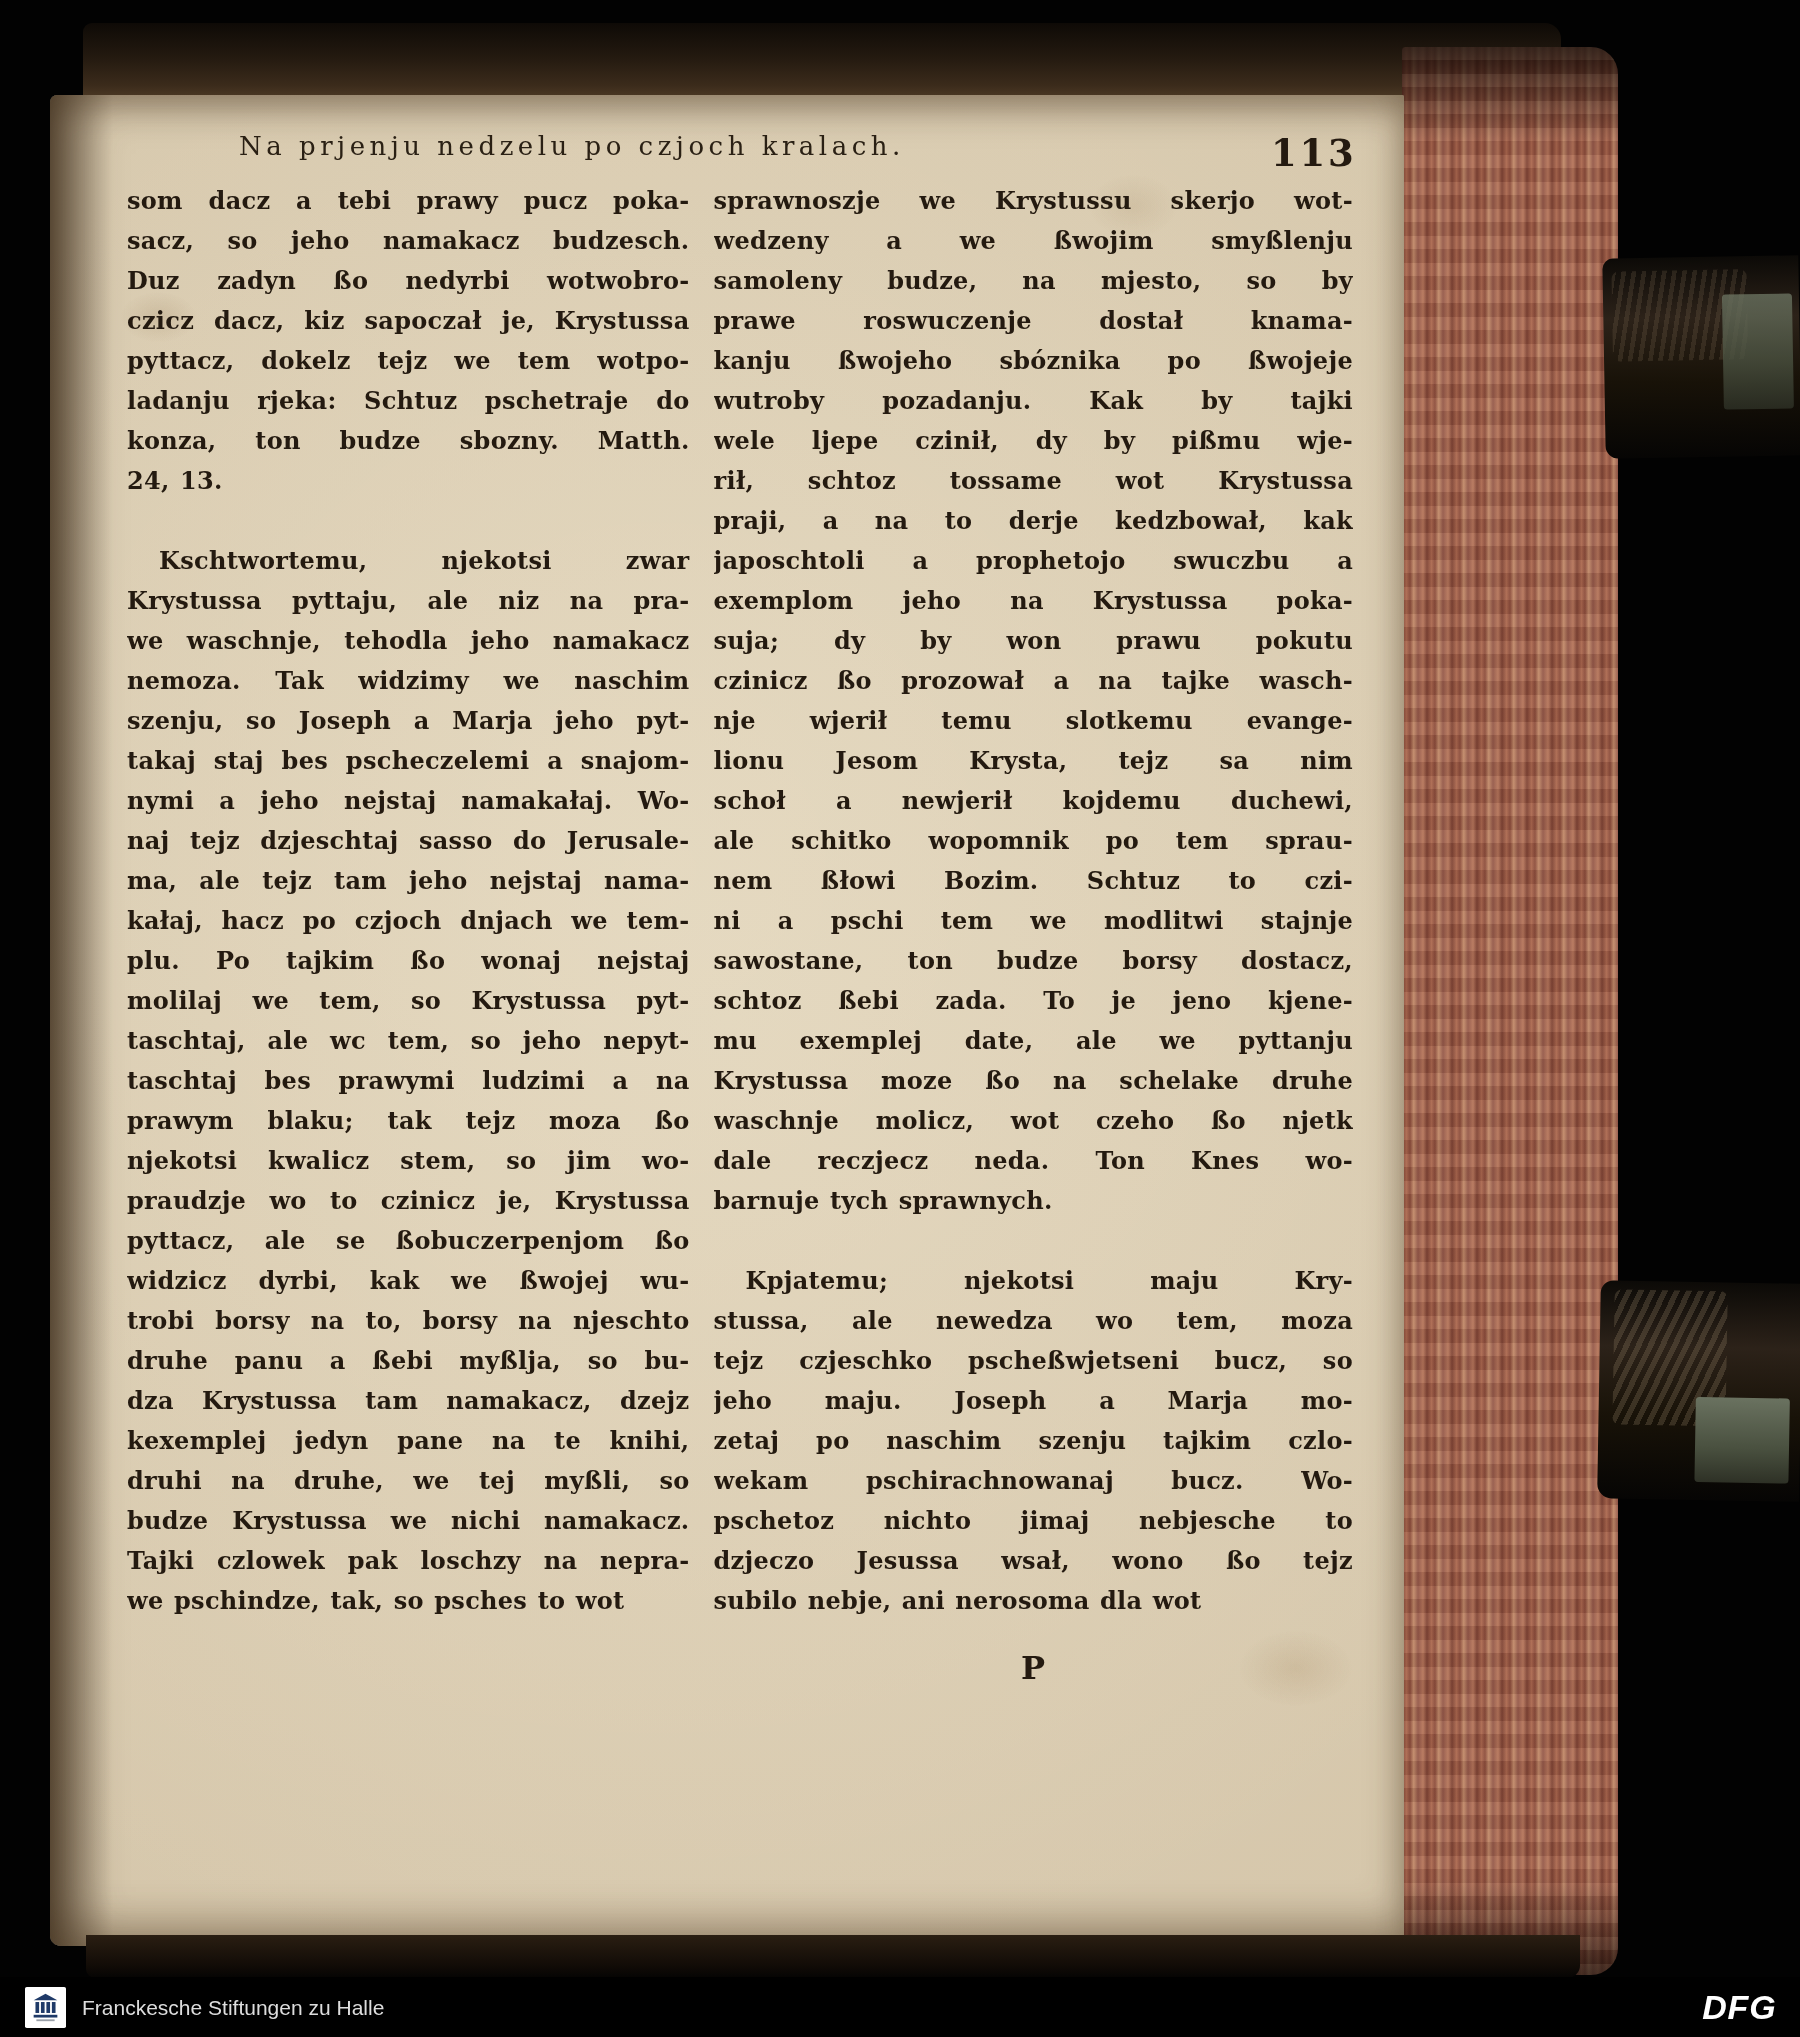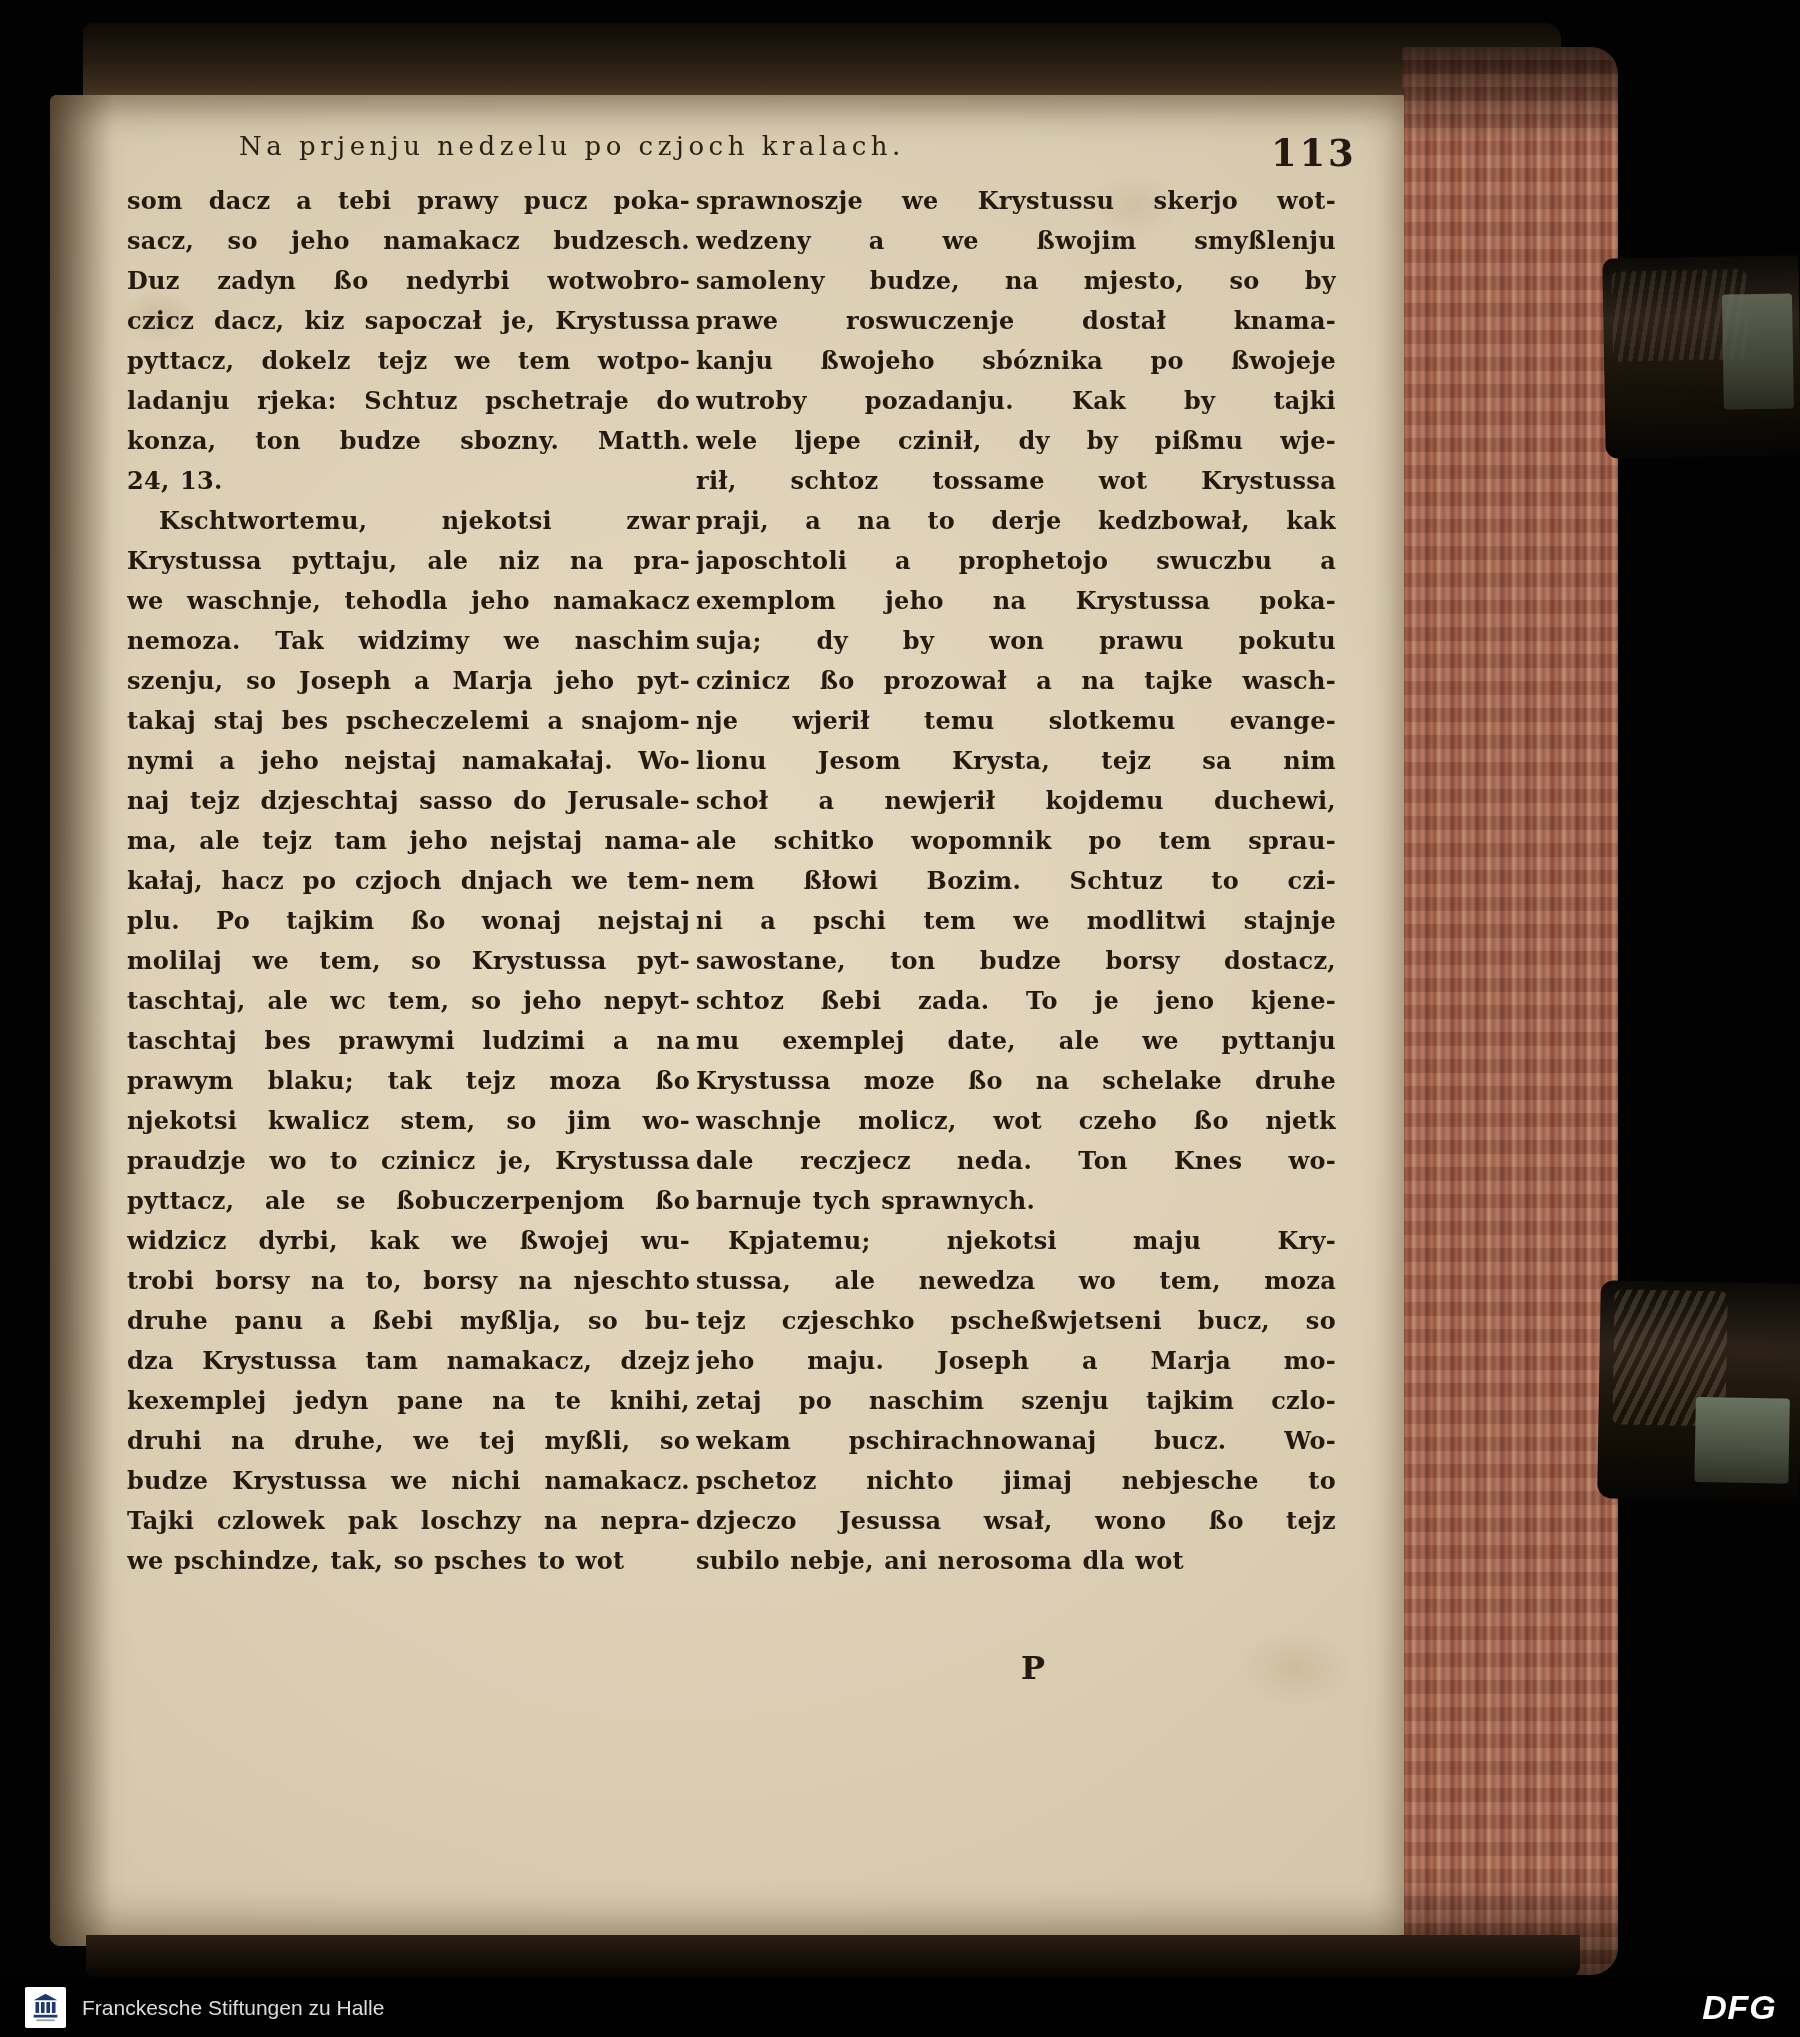--- a/index.html
+++ b/index.html
@@ -43,27 +43,27 @@
     background:
       radial-gradient(54px 36px at 8% 12%, rgba(140,110,70,.18), transparent 70%),
       radial-gradient(81px 54px at 92% 85%, rgba(150,115,70,.16), transparent 70%),
       radial-gradient(63px 45px at 80% 6%, rgba(140,110,70,.12), transparent 70%);}
   .gutter{position:absolute;left:0;top:0;bottom:0;width:63px;
     background:linear-gradient(90deg, rgba(40,25,10,.5), rgba(40,25,10,0));border-radius:7.2px 0 0 10.8px;}
 
   .running-title{position:absolute;left:189px;top:36px;font-size:26px;font-weight:400;letter-spacing:4.5px;color:#2a2014;white-space:nowrap;}
   .page-number{position:absolute;left:1221px;top:36px;font-size:37px;font-weight:700;letter-spacing:2.7px;}
 
-  .columns{position:absolute;left:77px;top:86px;width:1226px;display:flex;gap:6px;}
+  .columns{position:absolute;left:77px;top:86px;width:1226px;display:flex;gap:24px;}
   .col{font-weight:700;font-size:24px;line-height:40px;letter-spacing:0.3px;word-spacing:1.8px;color:#241a10;}
   .col-left{width:563px;}
   .col-right{width:640px;}
   .line{height:40px;overflow:hidden;text-align:justify;text-align-last:justify;}
   .line.last{text-align-last:left;}
-  .line.indent{text-indent:32px;}
+  .line.indent{text-indent:32px;margin-top:40px;}
 
   .signature{position:absolute;left:663px;top:1554px;width:640px;text-align:center;font-size:32px;font-weight:700;}
 
   
   .book-bottom{position:absolute;left:86px;top:1935px;width:1494px;height:43px;
     background:linear-gradient(180deg,#2a1e12,#120c07 70%,#050403);border-radius:0 0 12.6px 9px;}
 
   
   .footer-bar{position:absolute;left:0;bottom:0;width:1800px;height:61px;background:#000;display:flex;align-items:center;text-align:center;}
   .inst-logo{width:41px;height:41px;background:#fff;margin-left:25px;display:flex;align-items:center;justify-content:center;border-radius:1.8px;flex:0 0 auto;}

